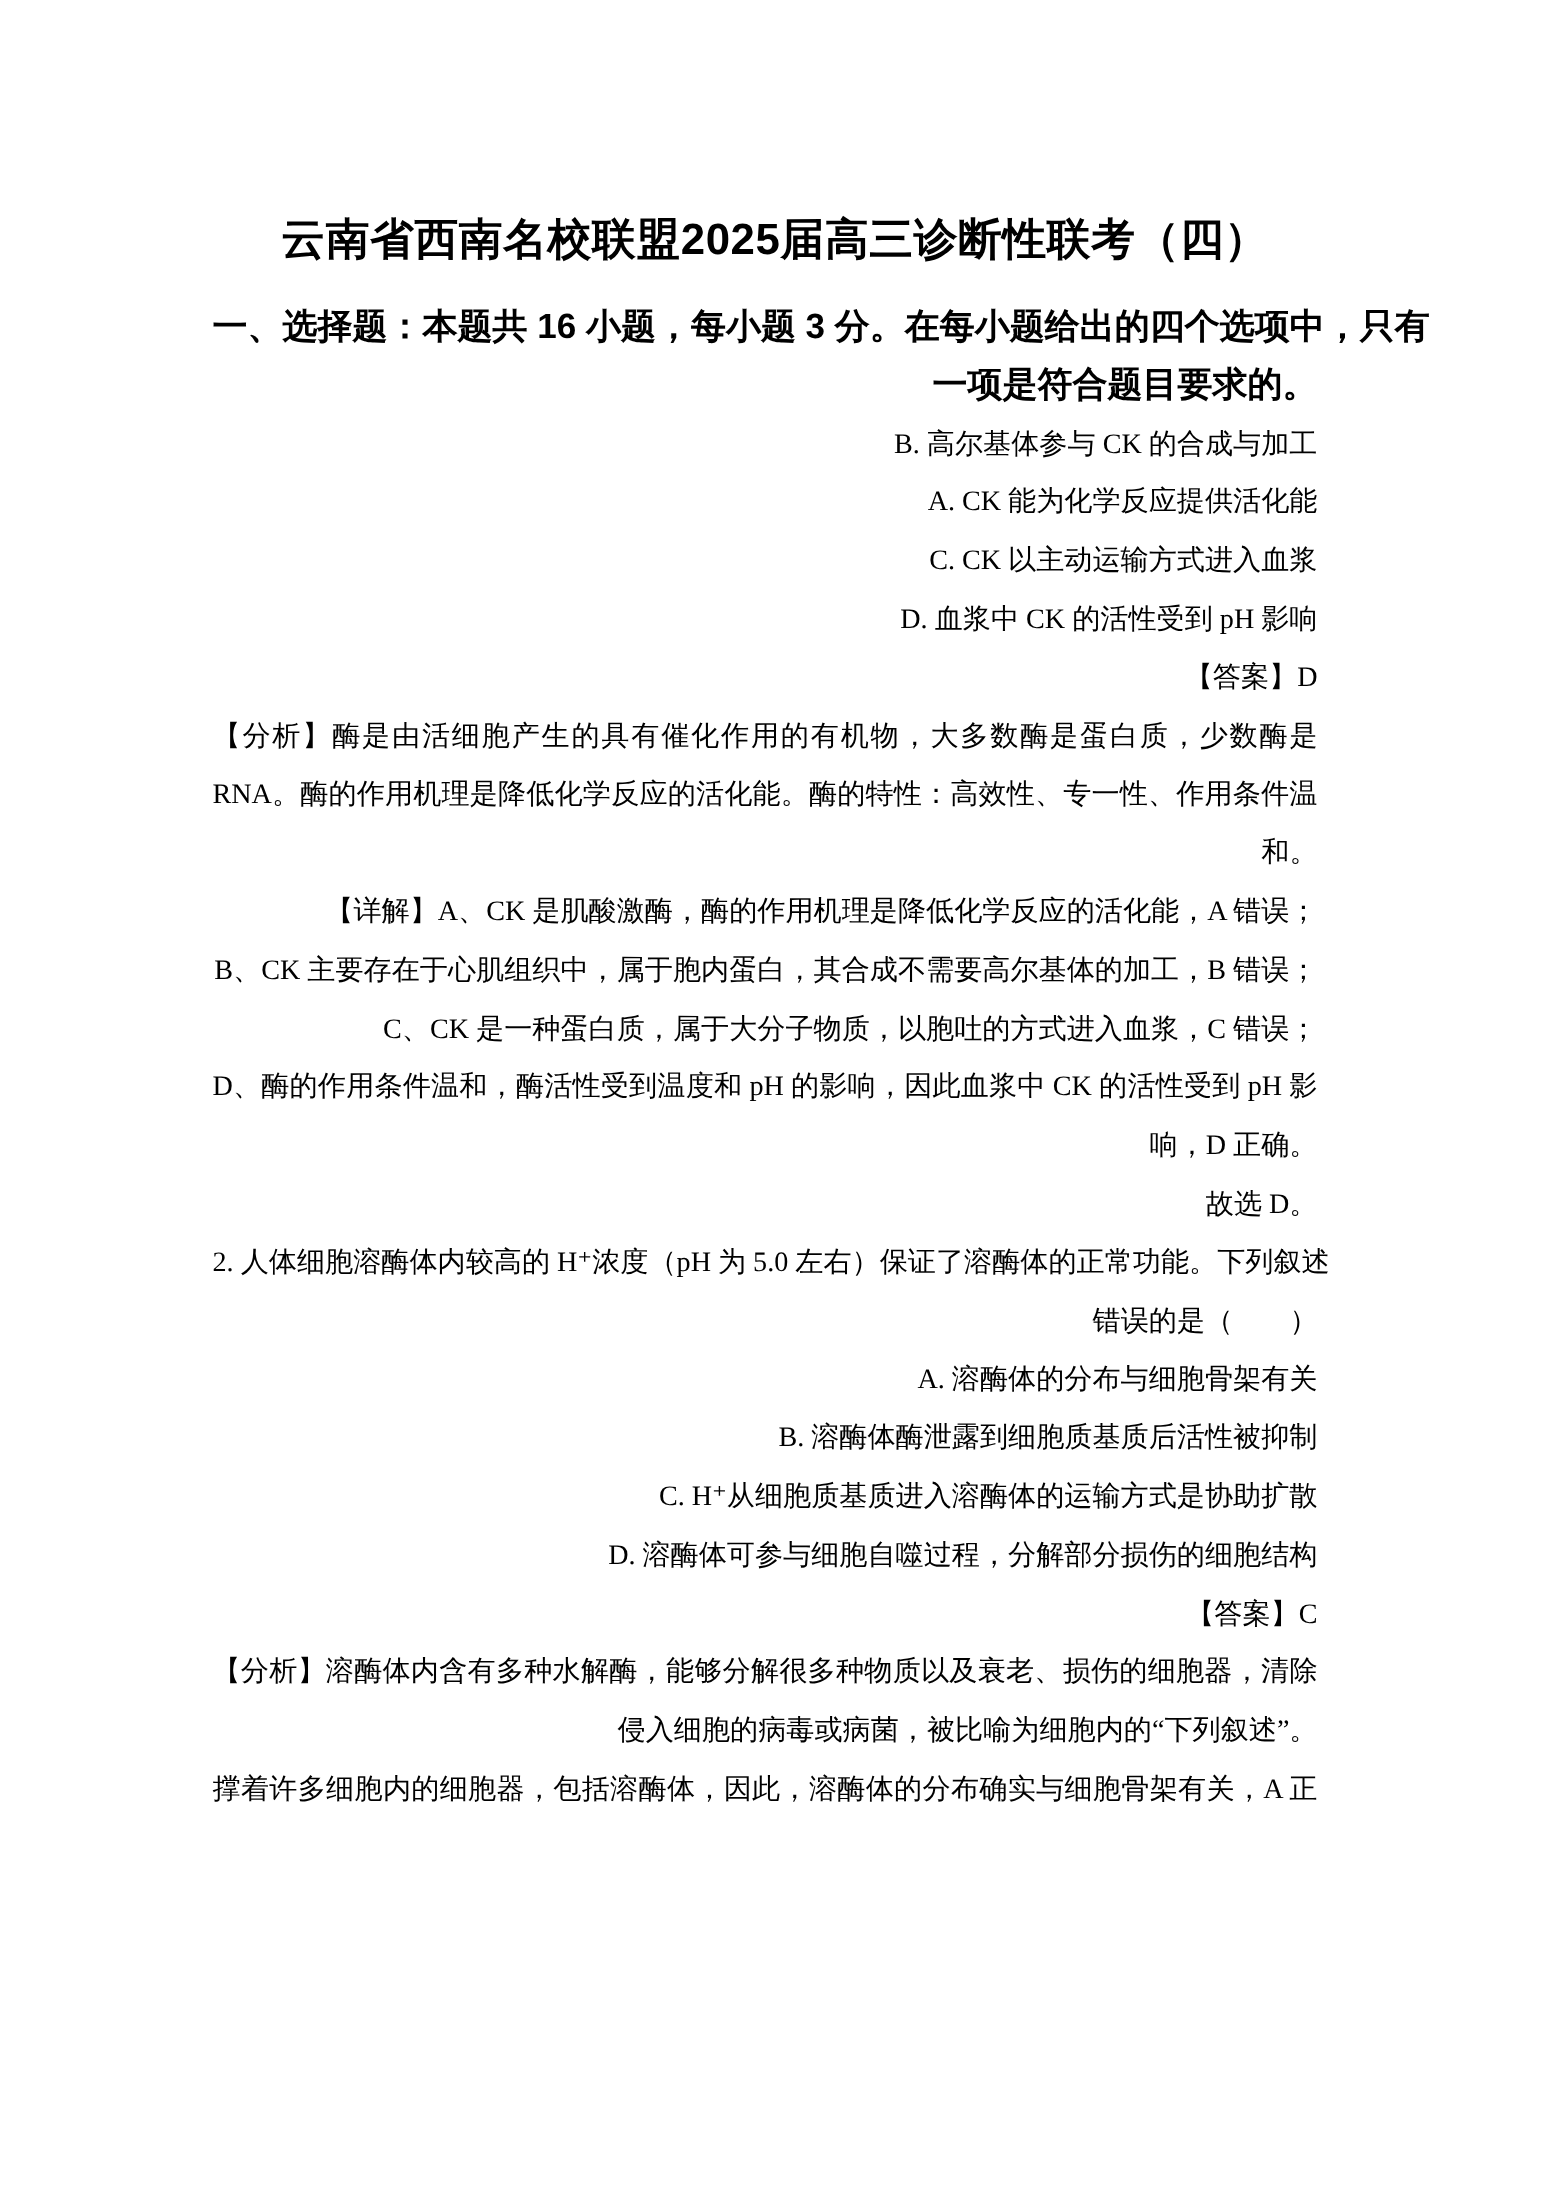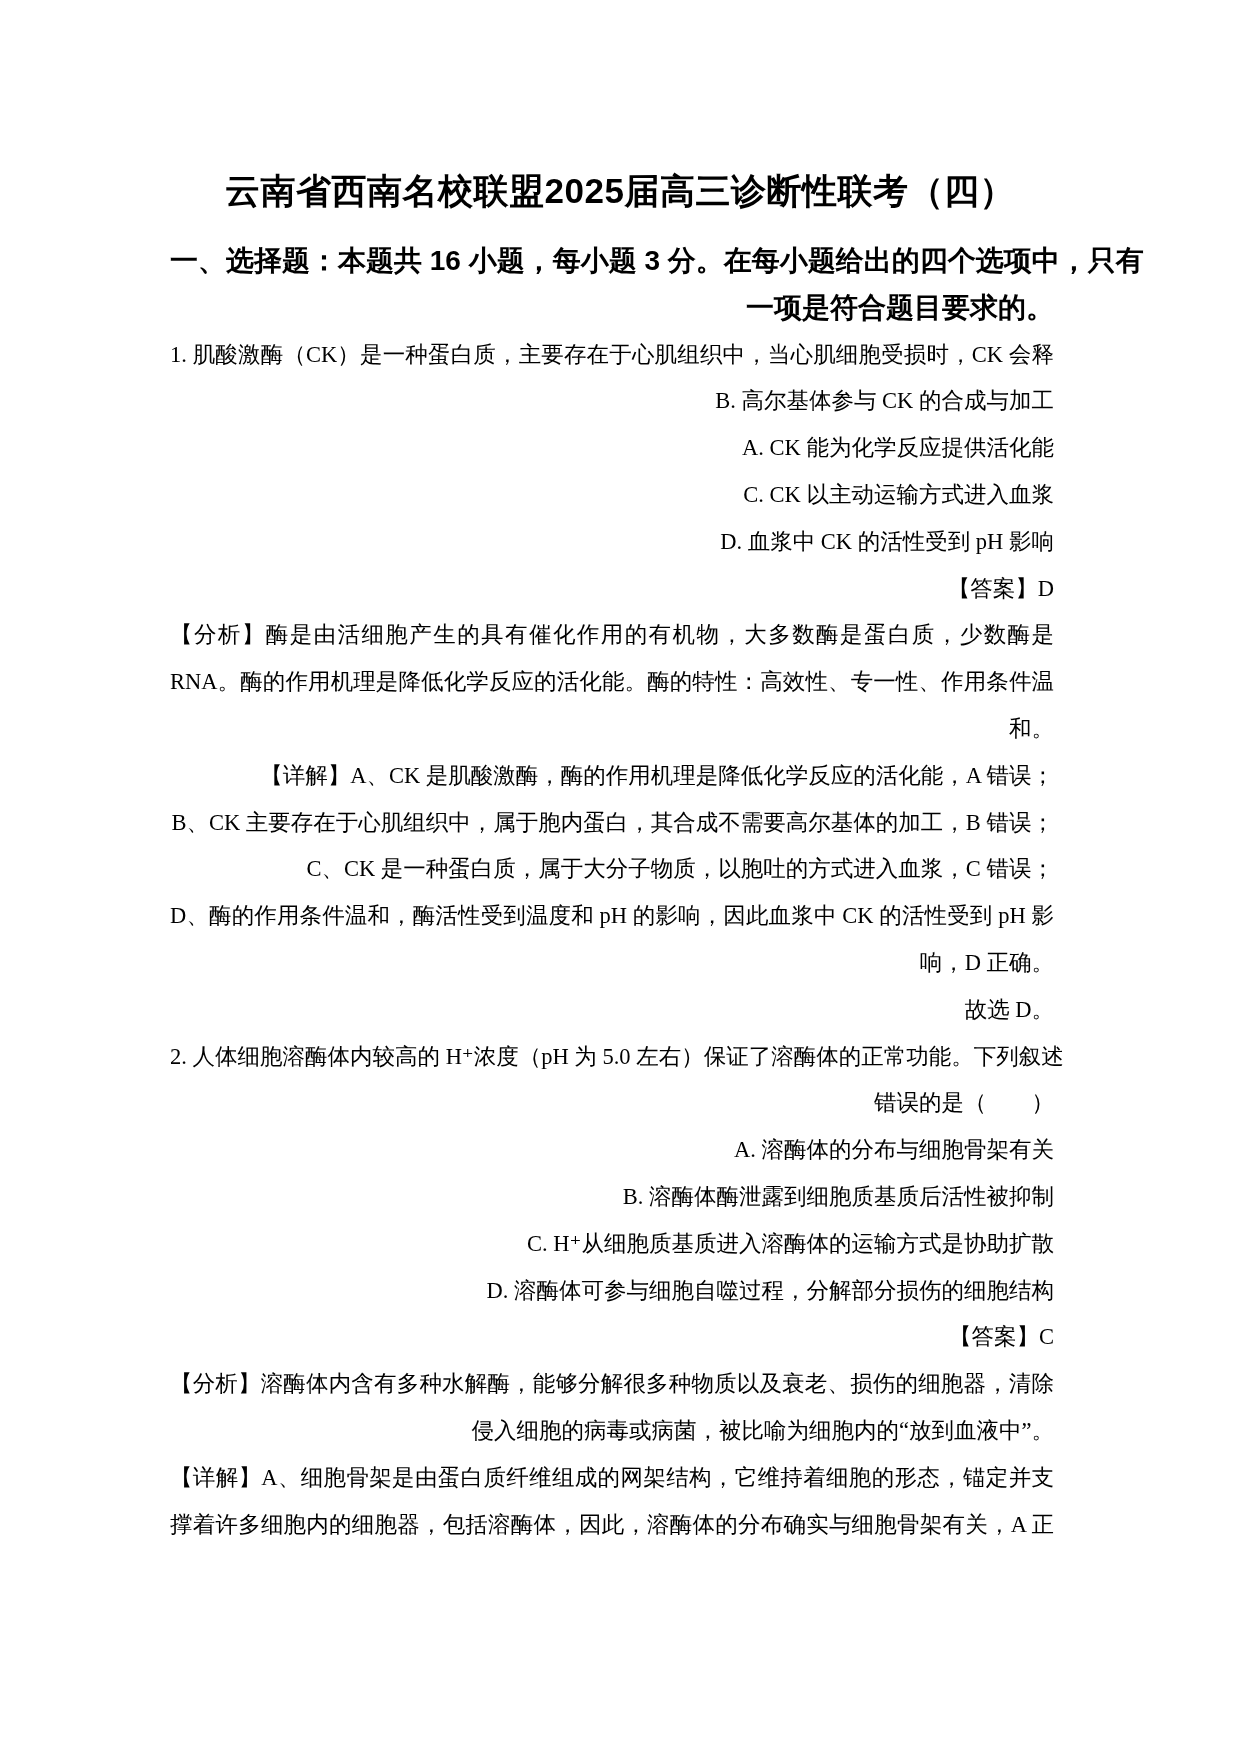--- a/index.html
+++ b/index.html
@@ -59,21 +59,20 @@
 <body>
 
 <div class="page">
   <h1 class="doc-title">云南省西南名校联盟2025届高三诊断性联考（四）</h1>
   <div class="doc-body">
       <div class="block heading">
         <div class="line fill">一、选择题：本题共 16 小题，每小题 3 分。在每小题给出的四个选项中，只有</div>
         <div class="line">一项是符合题目要求的。</div>
       </div>
       <div class="block">
-        <div class="line fill">1. 肌酸激酶（CK）是一种蛋白质，主要存在于心肌组织中，当心肌细胞受损时，CK 会释</div>
       </div>
       <div class="block">
         <div class="line">B. 高尔基体参与 CK 的合成与加工</div>
       </div>
       <div class="block">
         <div class="line">A. CK 能为化学反应提供活化能</div>
       </div>
       <div class="block">
         <div class="line">C. CK 以主动运输方式进入血浆</div>
       </div>
@@ -118,20 +117,19 @@
         <div class="line">C. H⁺从细胞质基质进入溶酶体的运输方式是协助扩散</div>
       </div>
       <div class="block">
         <div class="line">D. 溶酶体可参与细胞自噬过程，分解部分损伤的细胞结构</div>
       </div>
       <div class="block">
         <div class="line">【答案】C</div>
       </div>
       <div class="block">
         <div class="line fill">【分析】溶酶体内含有多种水解酶，能够分解很多种物质以及衰老、损伤的细胞器，清除</div>
-        <div class="line">侵入细胞的病毒或病菌，被比喻为细胞内的“放到血液中”。</div>
+        <div class="line">侵入细胞的病毒或病菌，被比喻为细胞内的“下列叙述”。</div>
       </div>
       <div class="block">
-        <div class="line fill">【详解】A、细胞骨架是由蛋白质纤维组成的网架结构，它维持着细胞的形态，锚定并支</div>
         <div class="line fill">撑着许多细胞内的细胞器，包括溶酶体，因此，溶酶体的分布确实与细胞骨架有关，A 正</div>
       </div>
     </div>
 </div>
 
 </body></html>

